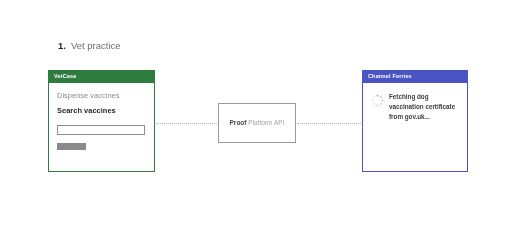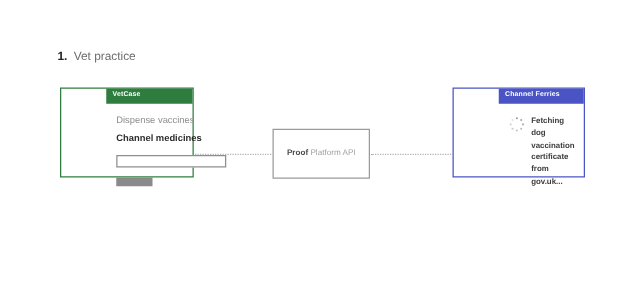--- a/index.html
+++ b/index.html
@@ -16,40 +16,40 @@
   }
 
   .stage { position: absolute; inset: 0; }
 
   
   .step-label {
     position: absolute;
     font-size: 9.5px;
     line-height: 1;
     white-space: nowrap;
+    margin-left: 12px;
   }
   .step-num {
     font-weight: bold;
     color: #222222;
     margin-right: 5px;
   }
   .step-text { color: #6d6d6d; }
 
   .step-left  { left: 46px;  top: 41px; }
   .step-right { left: 361px; top: 41px; }
 
   
   .card {
     position: absolute;
     box-sizing: border-box;
     background: #ffffff;
     border: 1.3px solid #2e7d3e;
     top: 70px;
-    height: 72px;
-    padding-left: 36px;
+    height: 102px;
   }
   .card-left  { left: 48px;  width: 107px; border-color: #2e7d3e; }
   .card-right { left: 362px; width: 106px; border-color: #4a54c4; }
 
   .card-head {
     height: 12px;
     display: flex;
     align-items: center;
     padding: 0 5px;
     box-sizing: border-box;
@@ -162,21 +162,21 @@
     <span class="step-num">1.</span><span class="step-text">Vet practice</span>
   </div>
 
 
   <div class="card card-left">
     <div class="card-head">
       <span class="card-head-title">VetCase</span>
     </div>
     <div class="card-body">
       <div class="card-subtle">Dispense vaccines</div>
-      <div class="card-strong">Channel medicines</div>
+      <div class="card-strong">Search vaccines</div>
       <input class="field-input" type="text" placeholder="" style="">
       <div class="btn-grey"></div>
     </div>
   </div>
 
   <div class="connector connector-left"></div>
 
   <div class="api-box">
     <span class="api-label">
       <span class="api-strong">Proof</span><span>&nbsp;</span><span class="api-light">Platform API</span>

